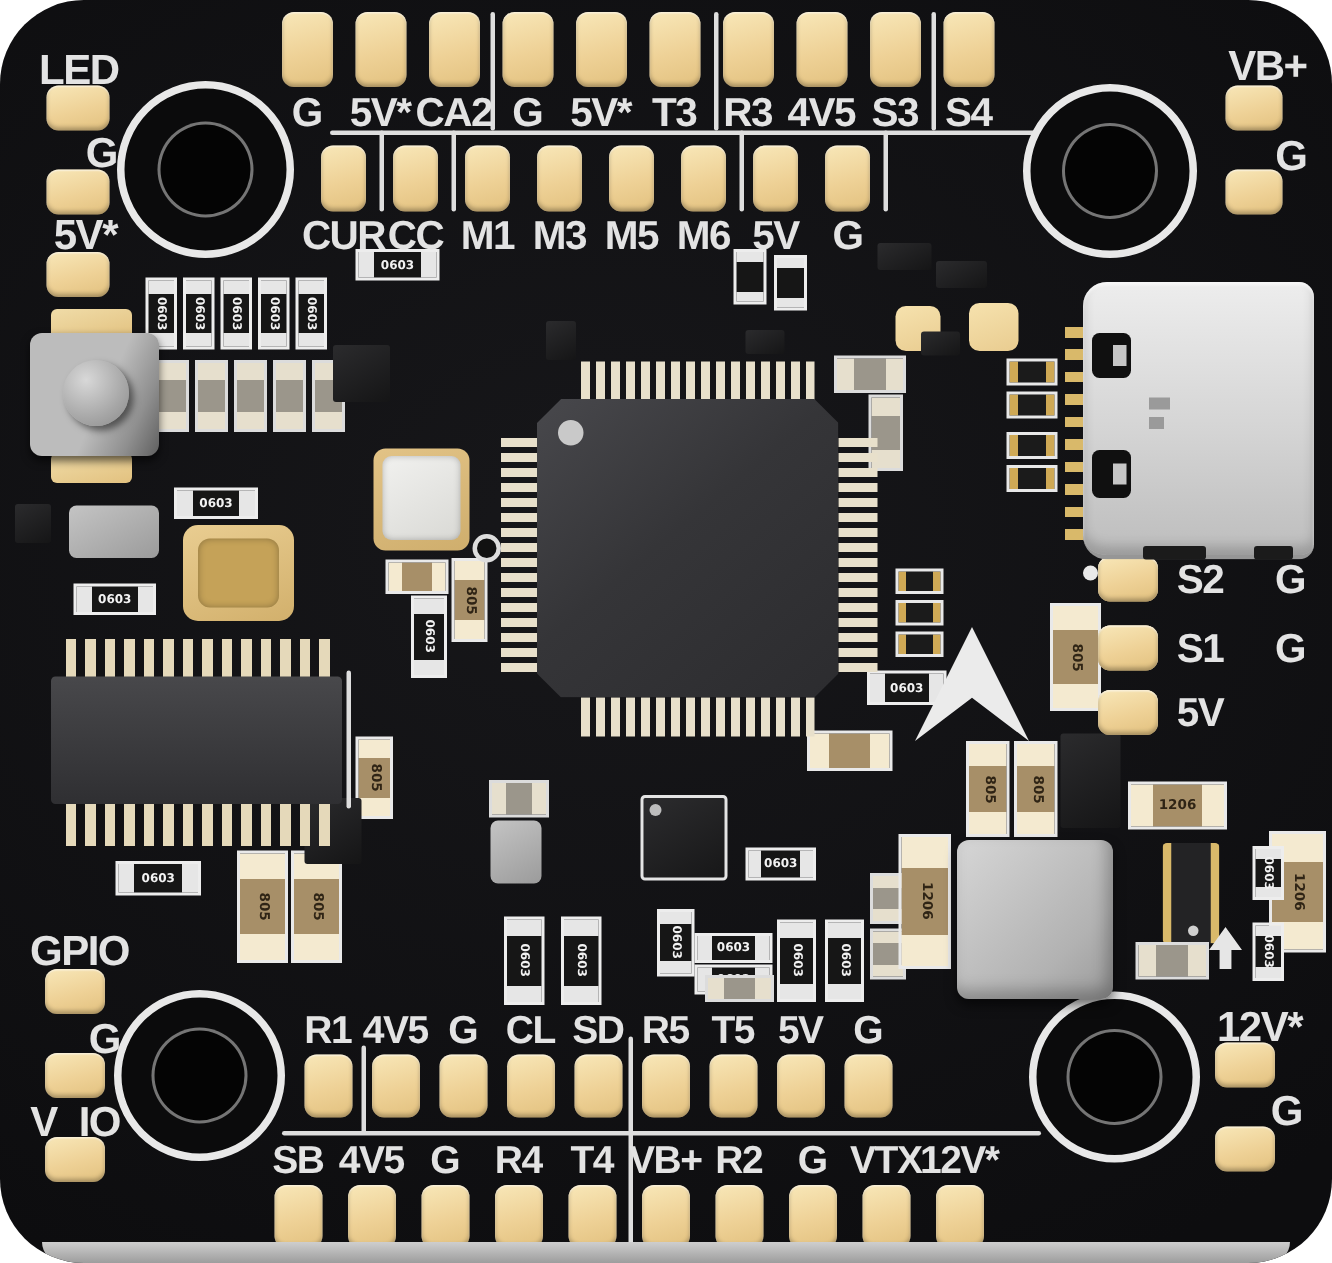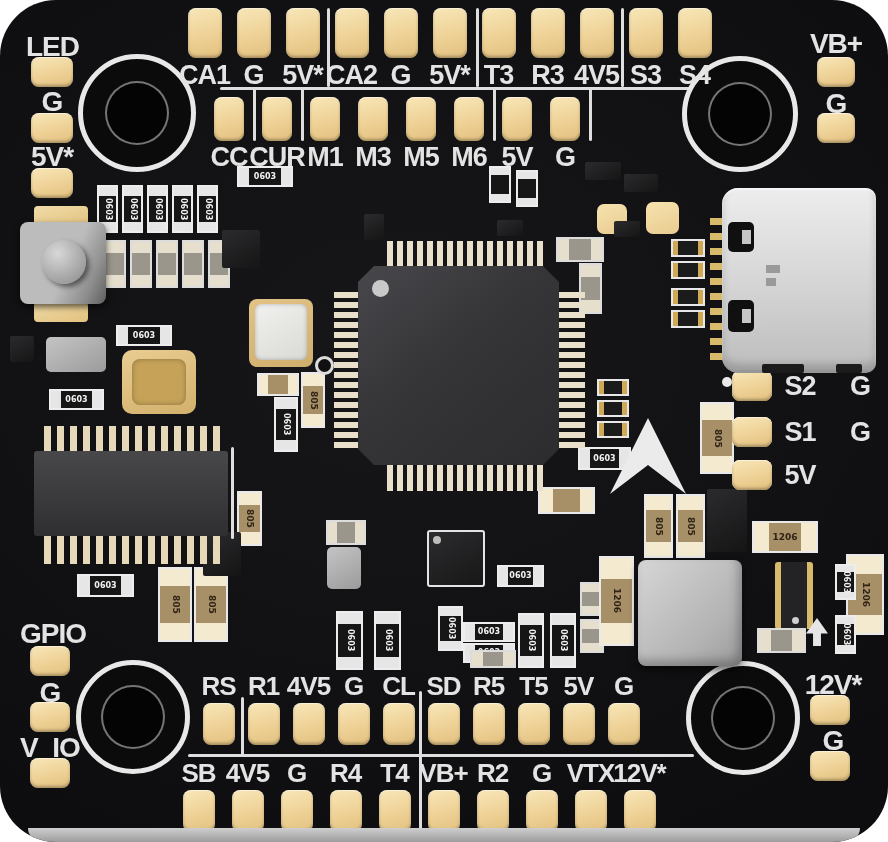--- a/index.html
+++ b/index.html
@@ -3,21 +3,21 @@
 <meta charset="utf-8">
 <title>Flight Controller PCB</title>
 <style>
   html,body{margin:0;padding:0;background:#fff}
   .stage{position:relative;width:888px;height:842px;font-family:"Liberation Sans",sans-serif}
   .board{position:absolute;inset:0;background:radial-gradient(1100px 860px at 45% 42%, #17171a 0%, #0d0d0f 65%);border-radius:56px;overflow:hidden}
 
   
   .pad{background:linear-gradient(165deg,#f8e7b8 0%,#eed196 55%,#e2c17f 100%);border-radius:8px;
        box-shadow:inset 0 1px 1px rgba(255,255,255,.55), inset 0 -2px 3px rgba(0,0,0,.28);flex:none}
-  .lab{font-weight:700;color:#e3e3e3;letter-spacing:-1px;line-height:1;white-space:nowrap;text-align:center}
+  .lab{font-weight:700;color:#e3e3e3;letter-spacing:-1px;line-height:1;white-space:nowrap;text-align:right}
   .prow{position:absolute;display:flex}
   .cell{display:flex;flex-direction:column;align-items:center;flex:none}
   .r1 .cell{width:49px}  .r1 .pad{width:34px;height:50px}  .r1 .lab{font-size:27px;margin-top:4px}
   .r2 .cell{width:48px}  .r2 .pad{width:30px;height:44px}  .r2 .lab{font-size:27px;margin-top:3px}
   .b1 .cell{width:45px}  .b1 .pad{width:32px;height:42px}  .b1 .lab{font-size:26px;margin-bottom:4px}
   .b2 .cell{width:49px}  .b2 .pad{width:32px;height:42px}  .b2 .lab{font-size:26px;margin-bottom:4px}
   .edge{position:absolute}
   .edge .lab{position:absolute;left:0;width:100%;font-size:28px}
   .edge .pad{position:absolute}
   .rmrow{position:absolute;left:0;display:flex;align-items:center;width:100%}
@@ -262,24 +262,20 @@
     <div class="hole" style="left:76px;top:660px;width:104px;height:104px">
         <i></i>
       </div>
     <div class="hole" style="left:686px;top:661px;width:104px;height:104px">
         <i></i>
       </div>
 
     <div class="prow r1" style="left:180px;top:8px">
       <div class="cell">
           <div class="pad"></div>
-          <span class="lab">CA1</span>
-        </div>
-      <div class="cell">
-          <div class="pad"></div>
           <span class="lab">G</span>
         </div>
       <div class="cell">
           <div class="pad"></div>
           <span class="lab">5V*</span>
         </div>
       <div class="cell">
           <div class="pad"></div>
           <span class="lab">CA2</span>
         </div>
@@ -308,28 +304,28 @@
           <span class="lab">S3</span>
         </div>
       <div class="cell">
           <div class="pad"></div>
           <span class="lab">S4</span>
         </div>
     </div>
     <div class="prow r2" style="left:205px;top:97px">
       <div class="cell">
           <div class="pad"></div>
+          <span class="lab">CUR</span>
+        </div>
+      <div class="cell">
+          <div class="pad"></div>
           <span class="lab">CC</span>
         </div>
       <div class="cell">
           <div class="pad"></div>
-          <span class="lab">CUR</span>
-        </div>
-      <div class="cell">
-          <div class="pad"></div>
           <span class="lab">M1</span>
         </div>
       <div class="cell">
           <div class="pad"></div>
           <span class="lab">M3</span>
         </div>
       <div class="cell">
           <div class="pad"></div>
           <span class="lab">M5</span>
         </div>
@@ -341,24 +337,20 @@
           <div class="pad"></div>
           <span class="lab">5V</span>
         </div>
       <div class="cell">
           <div class="pad"></div>
           <span class="lab">G</span>
         </div>
     </div>
 
     <div class="prow b1" style="left:196px;top:673px">
-      <div class="cell">
-          <span class="lab">RS</span>
-          <div class="pad"></div>
-        </div>
       <div class="cell">
           <span class="lab">R1</span>
           <div class="pad"></div>
         </div>
       <div class="cell">
           <span class="lab">4V5</span>
           <div class="pad"></div>
         </div>
       <div class="cell">
           <span class="lab">G</span>

